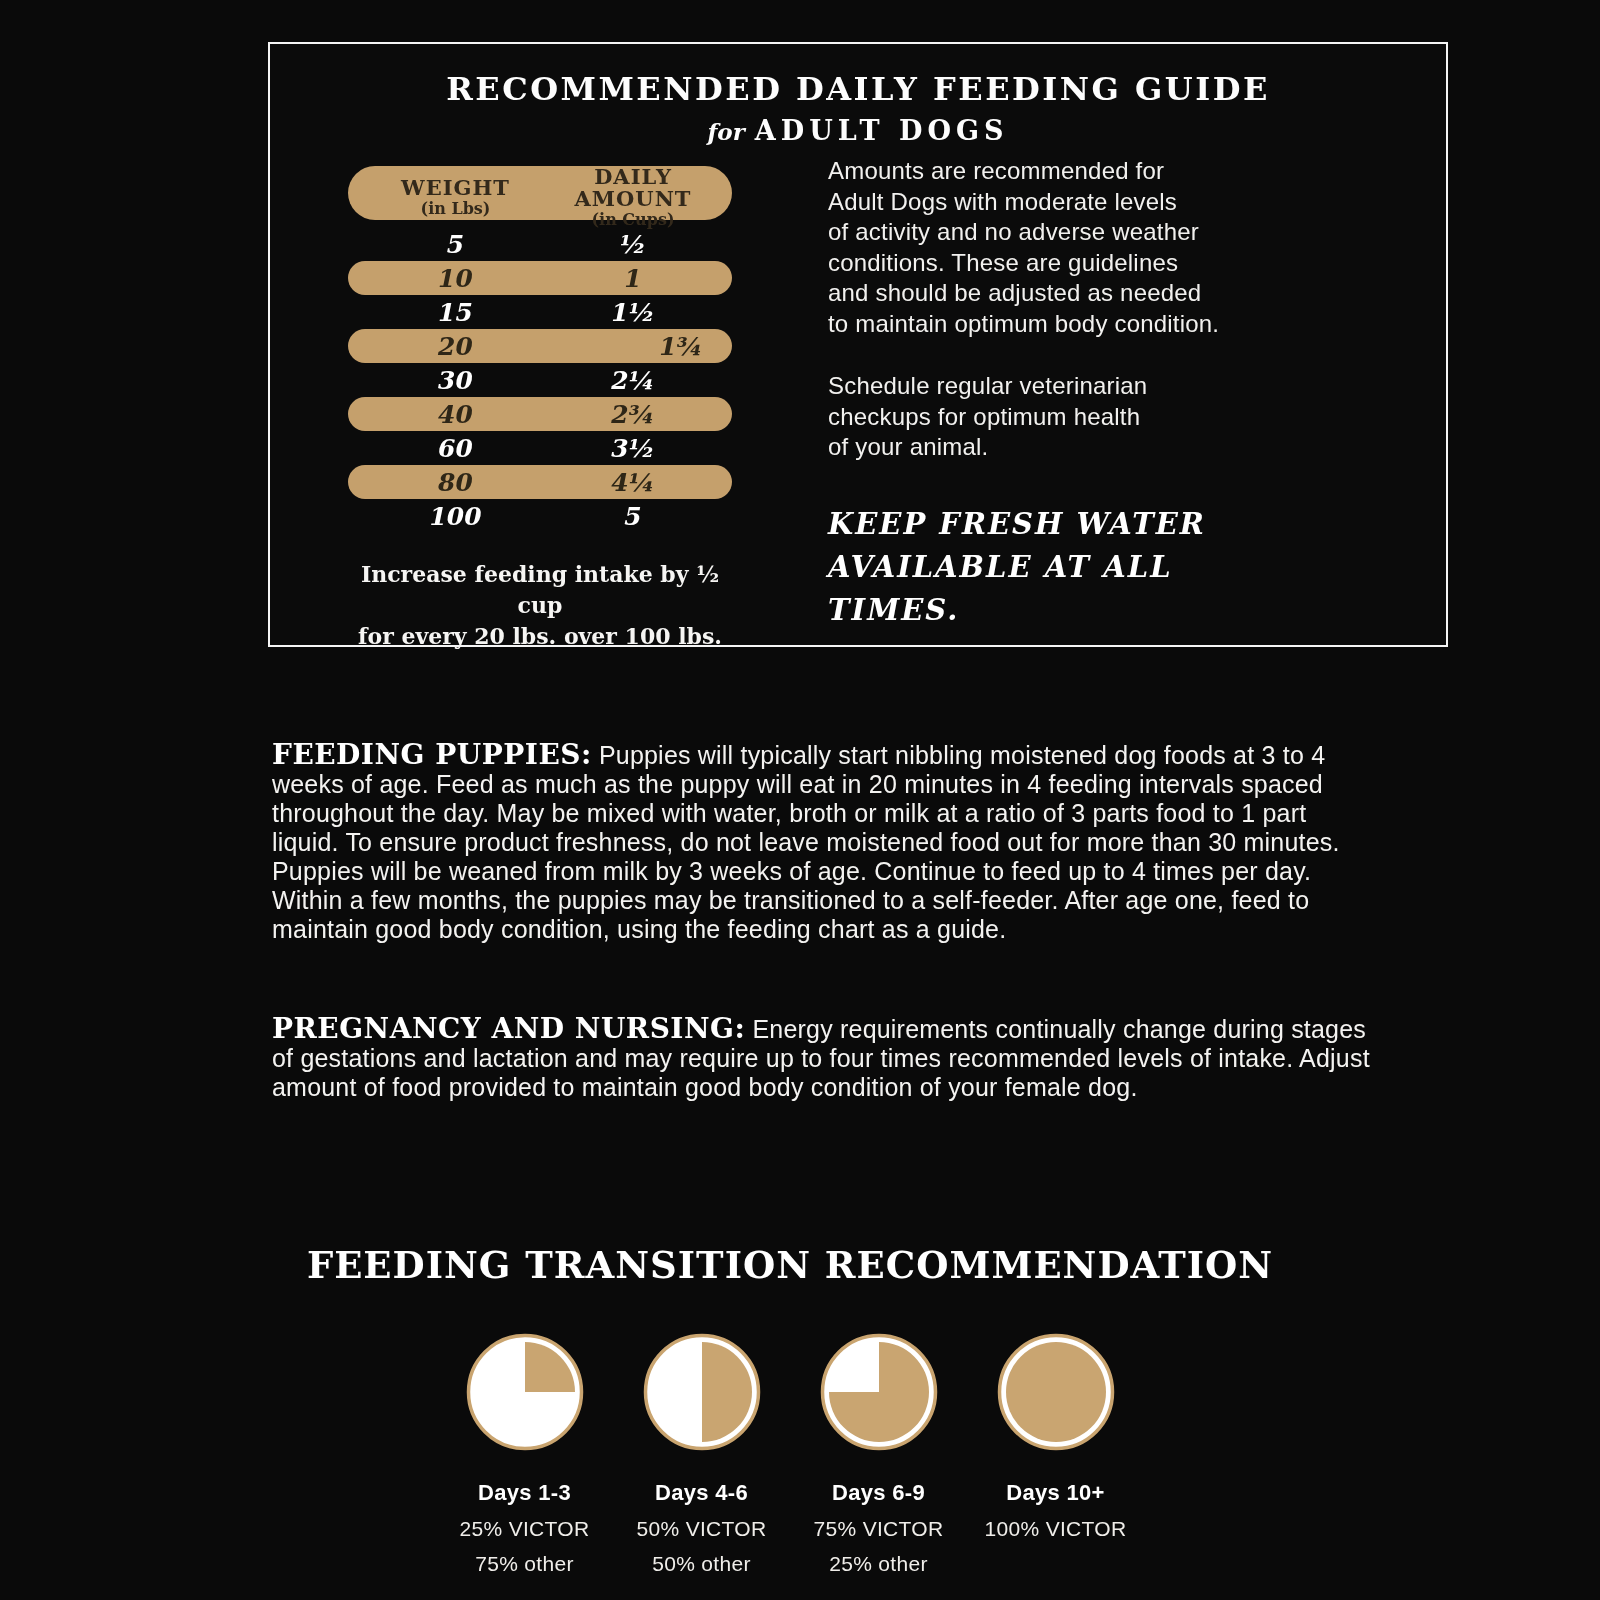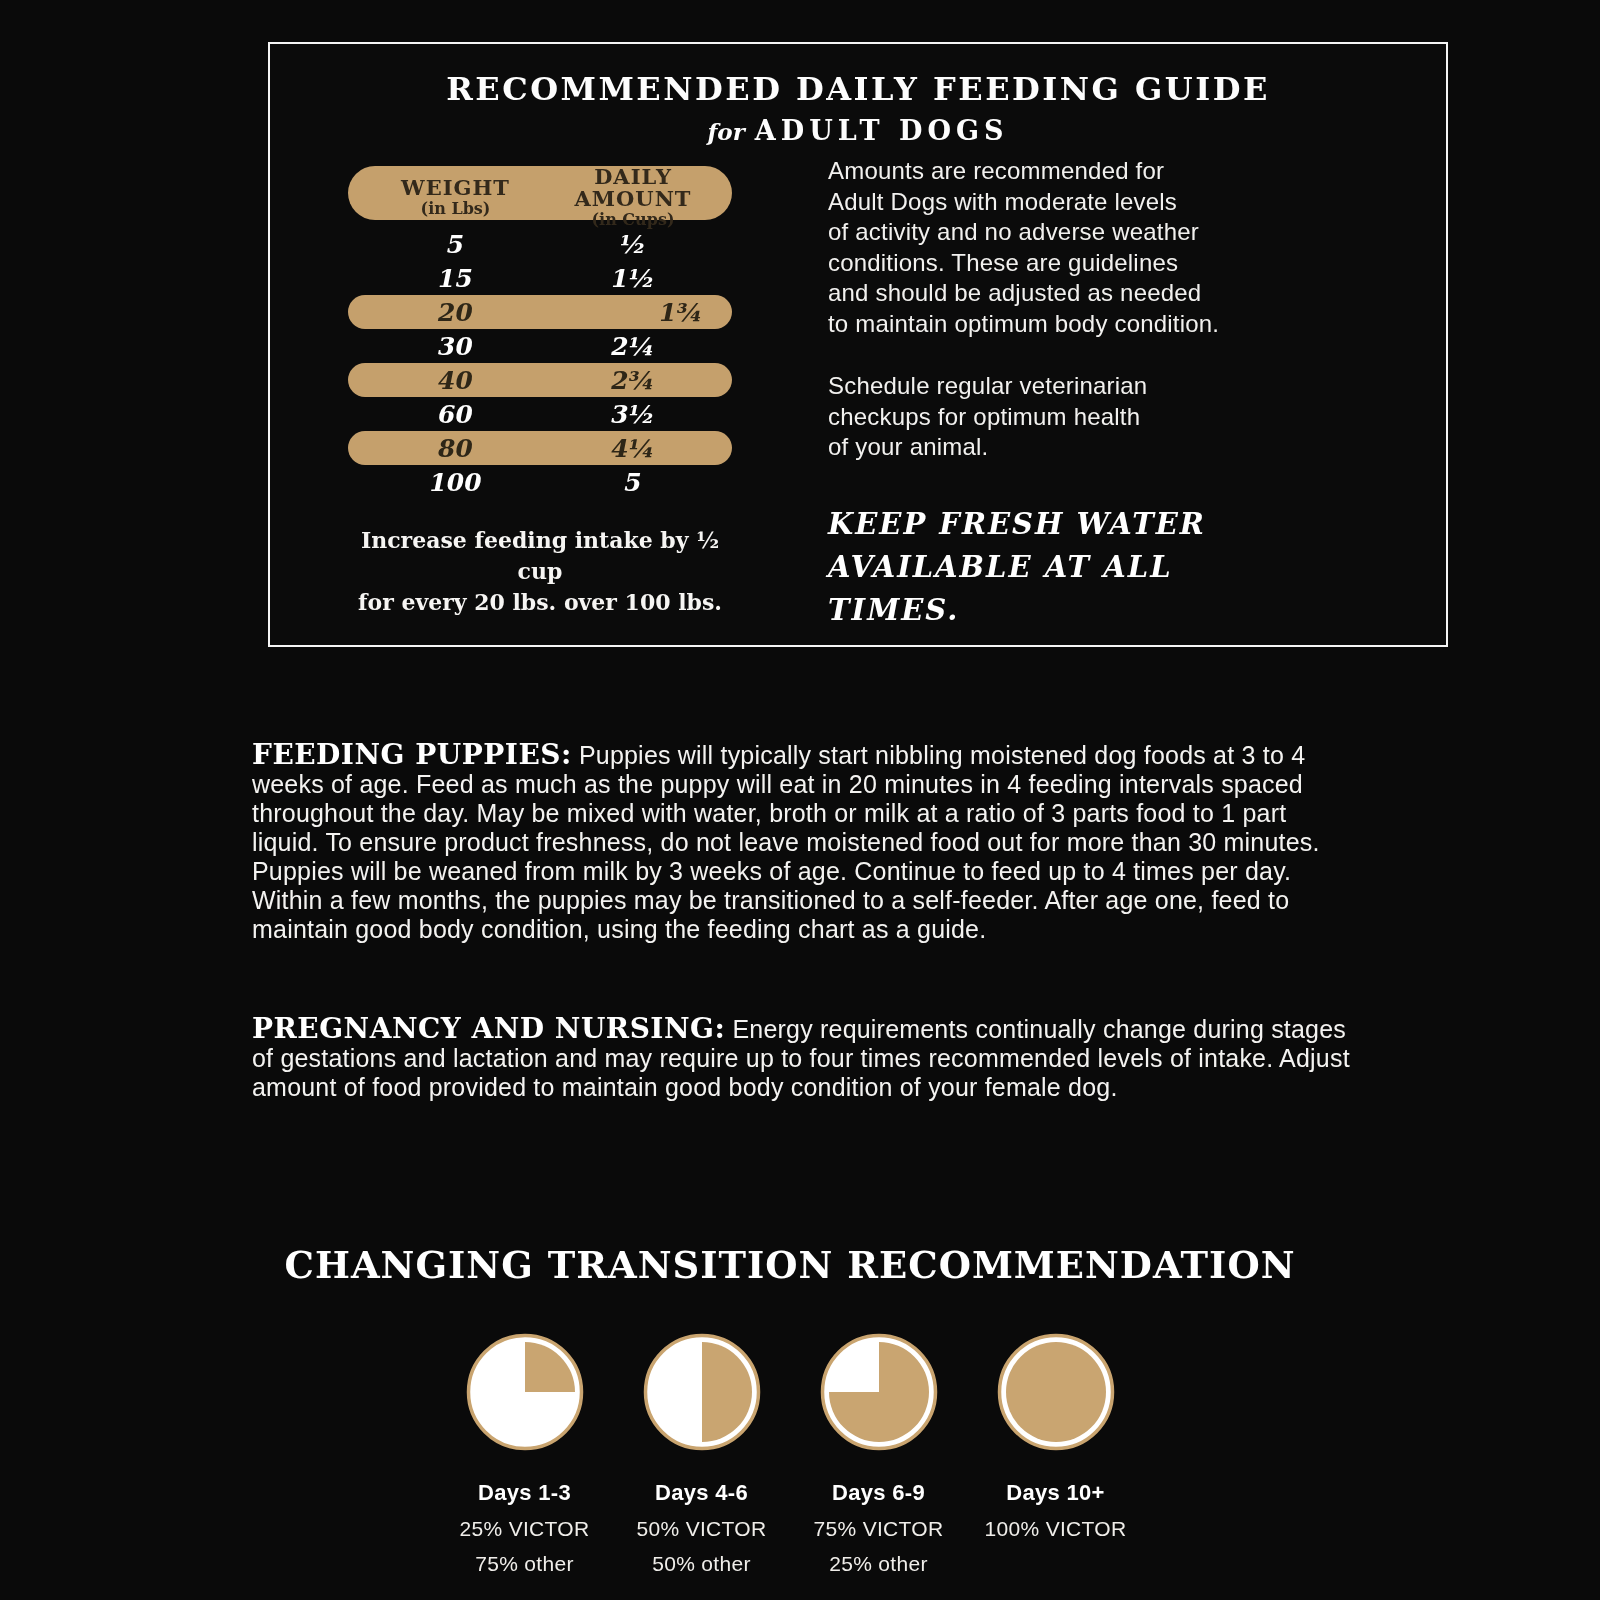--- a/index.html
+++ b/index.html
@@ -30,21 +30,21 @@
   .gb-note{margin-top:26px;text-align:center;font-family:"DejaVu Serif",serif;font-weight:700;
            font-size:22px;line-height:31px;color:#f6f5f3;white-space:pre-line;}
 
   .gb-text{position:absolute;left:558px;top:112px;width:460px;color:#f2f1ef;}
   .gb-text p{margin:0 0 32px 0;font-size:24px;line-height:30.5px;letter-spacing:.2px;
              white-space:pre-line;}
   .gb-callout{margin-top:40px;font-family:"DejaVu Serif",serif;font-style:italic;font-weight:700;
               font-size:29px;line-height:43px;letter-spacing:2px;color:#ffffff;white-space:pre-line;}
 
   
-  .copy-section{position:absolute;left:252px;width:1108px;font-size:25px;line-height:29px;
+  .copy-section{position:absolute;left:272px;width:1108px;font-size:25px;line-height:29px;
                 color:#f4f3f1;letter-spacing:.2px;margin-top:40px;}
   .sec-h{font-family:"DejaVu Serif",serif;font-weight:700;font-size:28px;line-height:29px;
          letter-spacing:.5px;color:#ffffff;}
   .sec-1{top:700px;} .sec-2{top:974px;} .sec-3{top:1126px;}
 
   
   .transition-title{position:absolute;left:240px;width:1100px;top:1243px;text-align:center;
                     font-family:"DejaVu Serif",serif;font-weight:700;font-size:37px;
                     letter-spacing:1px;color:#ffffff;}
   .charts-row{position:absolute;left:240px;width:1100px;top:1330px;display:flex;
@@ -73,20 +73,24 @@
         </div>
         <div class="th" style="color: rgb(51, 41, 27);">
           <div class="th-main">DAILY AMOUNT</div>
           <div class="th-sub">(in Cups)</div>
         </div>
       </div>
       <div class="gb-rows" id="table-rows">
           <div class="gb-row">
             <div class="cell">5</div>
             <div class="cell">½</div>
+          </div>
+          <div class="gb-row" style="background: rgb(197, 160, 108); border-radius: 17px; color: rgb(46, 38, 23);">
+            <div class="cell">10</div>
+            <div class="cell">1</div>
           </div>
           <div class="gb-row">
             <div class="cell">15</div>
             <div class="cell">1½</div>
           </div>
           <div class="gb-row" style="background: rgb(197, 160, 108); border-radius: 17px; color: rgb(46, 38, 23); gap: 48px;">
             <div class="cell">20</div>
             <div class="cell">1¾</div>
           </div>
           <div class="gb-row">
@@ -127,21 +131,21 @@
       <div class="gb-callout">KEEP FRESH WATER
 AVAILABLE AT ALL TIMES.</div>
     </div>
   </section>
 
   <p class="copy-section sec-1"><span class="sec-h">FEEDING PUPPIES:</span> <span>Puppies will typically start nibbling moistened dog foods at 3 to 4 weeks of age. Feed as much as the puppy will eat in 20 minutes in 4 feeding intervals spaced throughout the day. May be mixed with water, broth or milk at a ratio of 3 parts food to 1 part liquid. To ensure product freshness, do not leave moistened food out for more than 30 minutes. Puppies will be weaned from milk by 3 weeks of age. Continue to feed up to 4 times per day. Within a few months, the puppies may be transitioned to a self-feeder. After age one, feed to maintain good body condition, using the feeding chart as a guide.</span></p>
 
   <p class="copy-section sec-2"><span class="sec-h">PREGNANCY AND NURSING:</span> <span>Energy requirements continually change during stages of gestations and lactation and may require up to four times recommended levels of intake. Adjust amount of food provided to maintain good body condition of your female dog.</span></p>
 
 
-  <h2 class="transition-title" style="margin:0">CHANGING TRANSITION RECOMMENDATION</h2>
+  <h2 class="transition-title" style="margin:0">FEEDING TRANSITION RECOMMENDATION</h2>
   <div class="charts-row" id="charts-row">
       <div class="chart">
         <svg width="124" height="124" viewBox="0 0 124 124">
           <circle cx="62" cy="62" r="56.5" fill="#ffffff" stroke="#c9a46f" stroke-width="3.5"></circle>
           <path d="M62,62 L62,12 A50,50 0 0 1 112.0,62.0 Z" fill="#c9a571"></path>
         </svg>
         <div class="chart-days">Days 1-3</div>
         <div class="chart-val">25% VICTOR</div>
         <div class="chart-val">75% other</div>
       </div>

